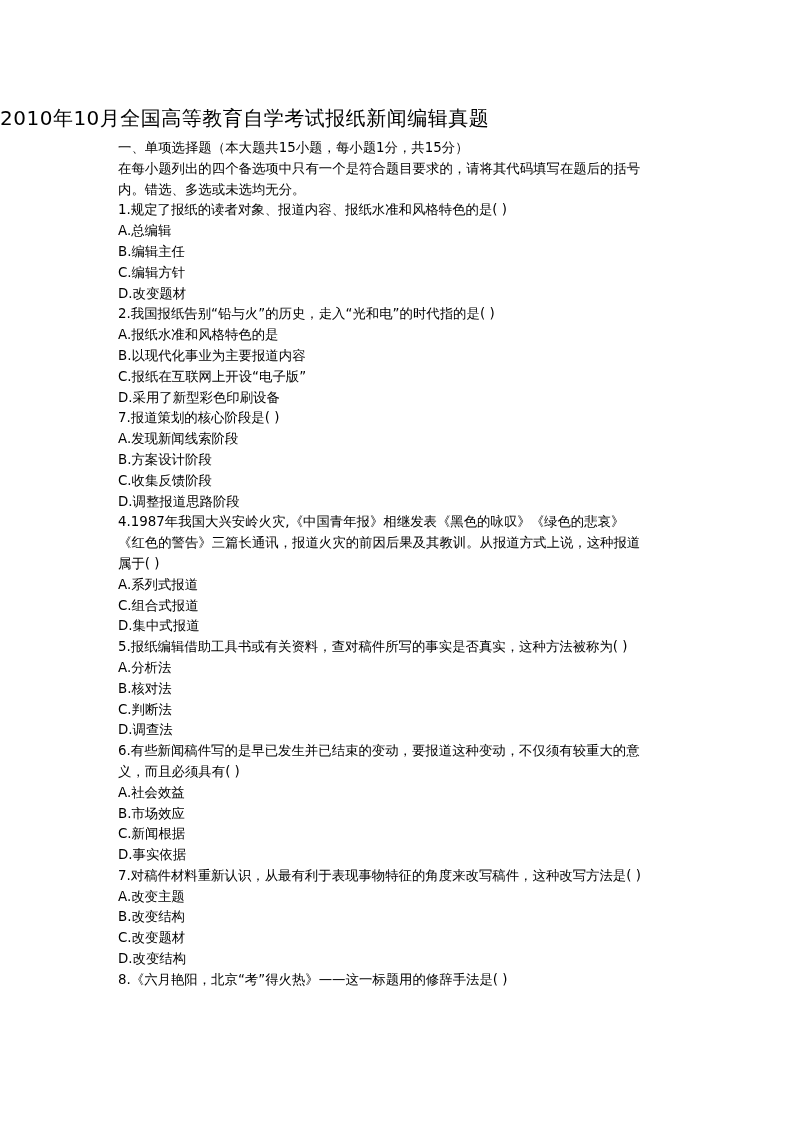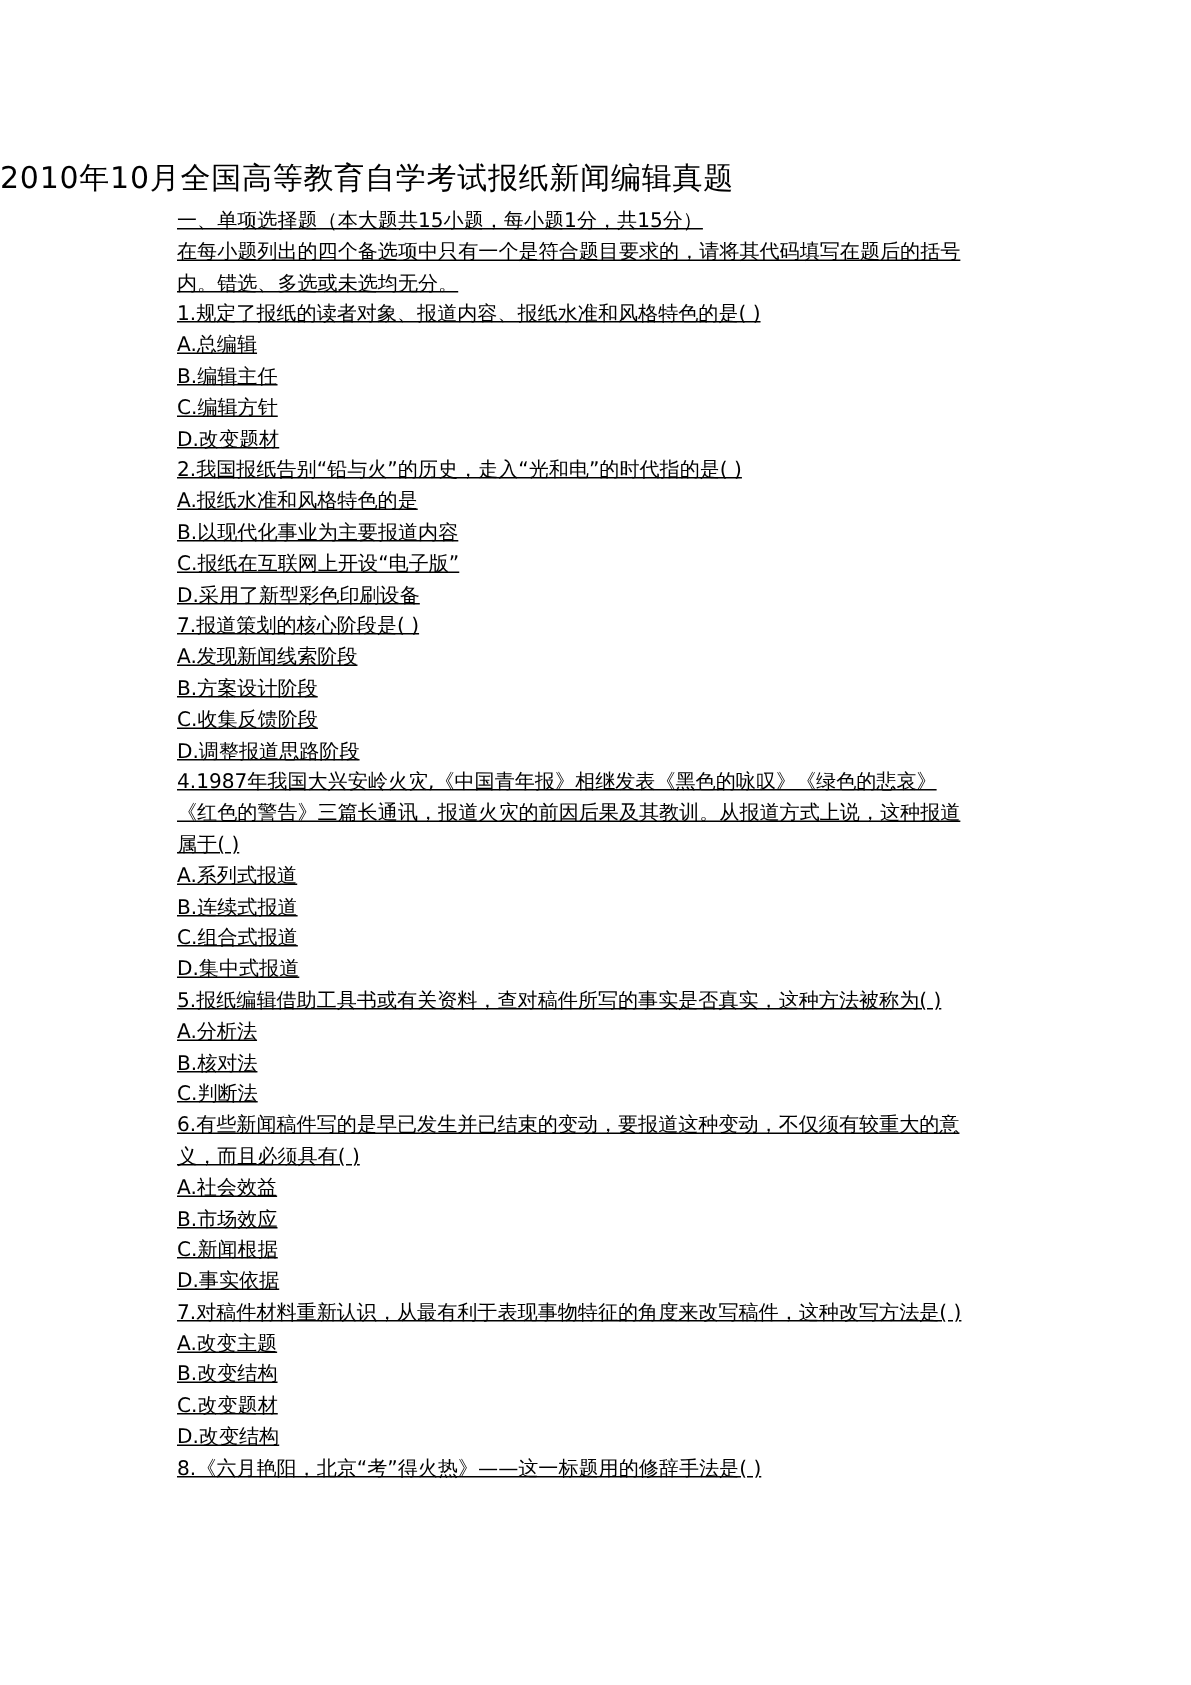--- a/index.html
+++ b/index.html
@@ -2,21 +2,21 @@
 <html><head>
 <meta charset="utf-8">
 <style>
   html, body { margin: 0; padding: 0; background: #ffffff; }
   body { width: 794px; height: 1123px; position: relative; overflow: hidden;
          font-family: "DejaVu Sans", "Liberation Sans", sans-serif; color: #000; }
   .title { position: absolute; left: 0; top: 104px; width: 794px; text-align: left;
            font-size: 20px; line-height: 28px; letter-spacing: 0.5px; }
   .body { position: absolute; left: 118px; top: 138px; width: 560px;
           font-size: 13.4px; line-height: 20.8px; }
-  .line { white-space: nowrap; margin: 0; height: 20.8px; text-decoration: underline; }
+  .line { white-space: nowrap; margin: 0; height: 20.8px; }
   .q { }
   .opt { }
 </style>
 </head>
 <body>
 
 <div class="title">2010年10月全国高等教育自学考试报纸新闻编辑真题</div>
 
 <div class="body">
   <p class="line">一、单项选择题（本大题共15小题，每小题1分，共15分）</p>
@@ -38,28 +38,28 @@
   <p class="line q">7.报道策划的核心阶段是( )</p>
   <p class="line opt">A.发现新闻线索阶段</p>
   <p class="line opt">B.方案设计阶段</p>
   <p class="line opt">C.收集反馈阶段</p>
   <p class="line opt">D.调整报道思路阶段</p>
 
   <p class="line q">4.1987年我国大兴安岭火灾,《中国青年报》相继发表《黑色的咏叹》《绿色的悲哀》</p>
   <p class="line q">《红色的警告》三篇长通讯，报道火灾的前因后果及其教训。从报道方式上说，这种报道</p>
   <p class="line q">属于( )</p>
   <p class="line opt">A.系列式报道</p>
-  <p class="line opt">B.连续式报道</p>
   <p class="line opt">C.组合式报道</p>
   <p class="line opt">D.集中式报道</p>
 
   <p class="line q">5.报纸编辑借助工具书或有关资料，查对稿件所写的事实是否真实，这种方法被称为( )</p>
   <p class="line opt">A.分析法</p>
   <p class="line opt">B.核对法</p>
   <p class="line opt">C.判断法</p>
+  <p class="line opt">D.调查法</p>
 
   <p class="line q">6.有些新闻稿件写的是早已发生并已结束的变动，要报道这种变动，不仅须有较重大的意</p>
   <p class="line q">义，而且必须具有( )</p>
   <p class="line opt">A.社会效益</p>
   <p class="line opt">B.市场效应</p>
   <p class="line opt">C.新闻根据</p>
   <p class="line opt">D.事实依据</p>
 
   <p class="line q">7.对稿件材料重新认识，从最有利于表现事物特征的角度来改写稿件，这种改写方法是( )</p>
   <p class="line opt">A.改变主题</p>

